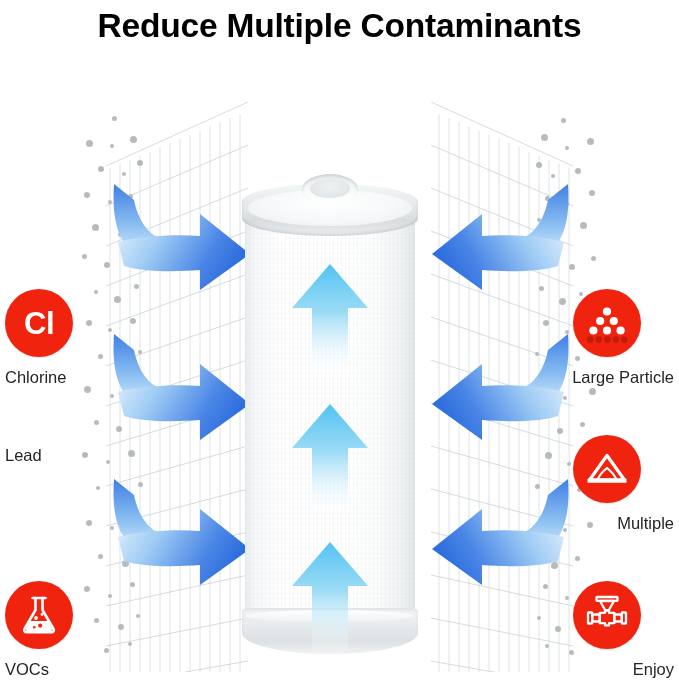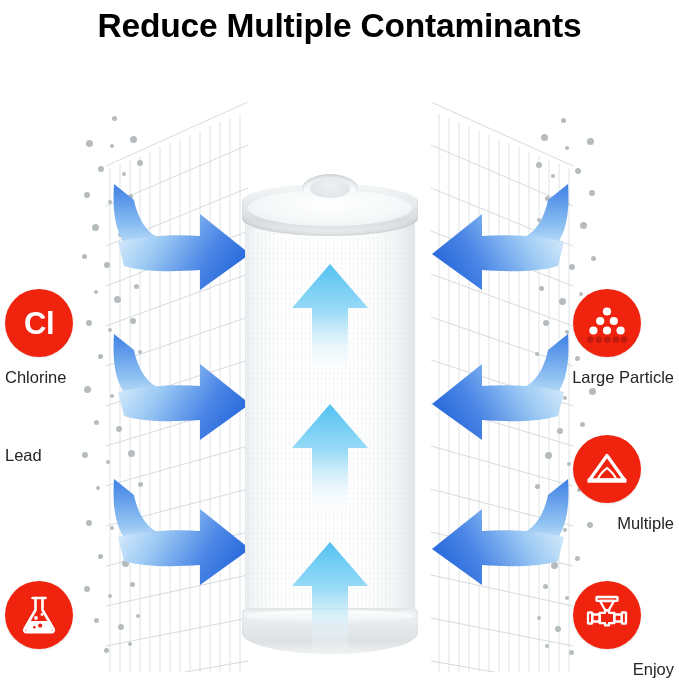--- a/index.html
+++ b/index.html
@@ -523,20 +523,21 @@
           <path d="M15.5,5 L28.5,5"></path>
           <path d="M18.5,5 L18.5,17 L7.5,36 C6.6,37.6 7.7,39.3 9.5,39.3 L34.5,39.3 C36.3,39.3 37.4,37.6 36.5,36 L25.5,17 L25.5,5"></path>
         </g>
         <path d="M13.2,28 L30.8,28 L34.9,35.4 C35.6,36.6 34.8,37.9 33.5,37.9 L10.5,37.9 C9.2,37.9 8.4,36.6 9.1,35.4 Z" fill="#ffffff"></path>
         <circle cx="19" cy="25" r="1.9" fill="#ffffff"></circle>
         <circle cx="25" cy="21.5" r="1.4" fill="#ffffff"></circle>
         <circle cx="23.2" cy="32.6" r="2.1" fill="#f0230f"></circle>
         <circle cx="17.3" cy="34.2" r="1.3" fill="#f0230f"></circle>
       </svg>
     </div>
+    <div class="badge-label">VOCs</div>
   </div>
 
   <div class="badge badge-right b-row1">
     <div class="badge-circle">
       <svg class="badge-glyph" viewBox="0 0 44 44" aria-hidden="true">
         <g fill="#ffffff">
           <circle cx="22" cy="10.5" r="4.1"></circle>
           <circle cx="15.2" cy="20" r="4.1"></circle>
           <circle cx="28.8" cy="20" r="4.1"></circle>
           <circle cx="8.4" cy="29.5" r="4.1"></circle>

